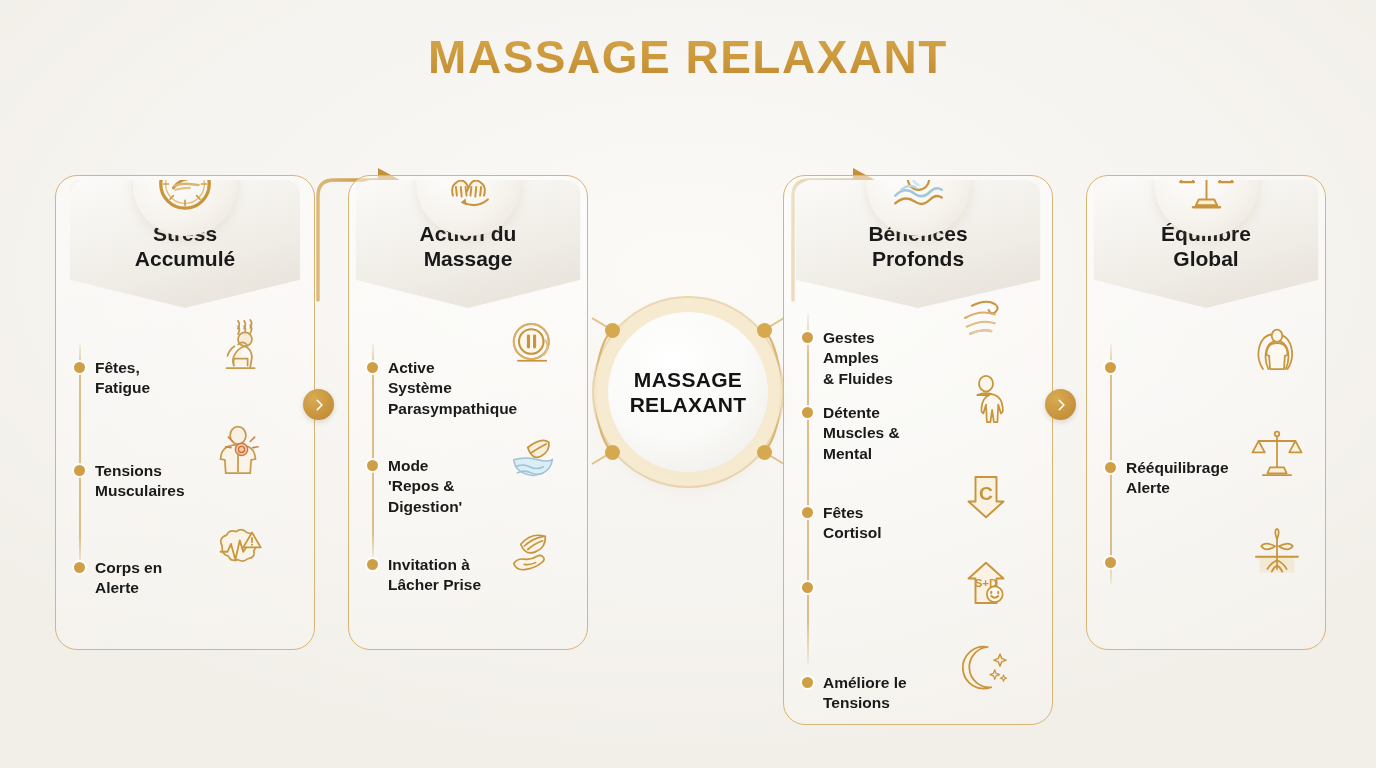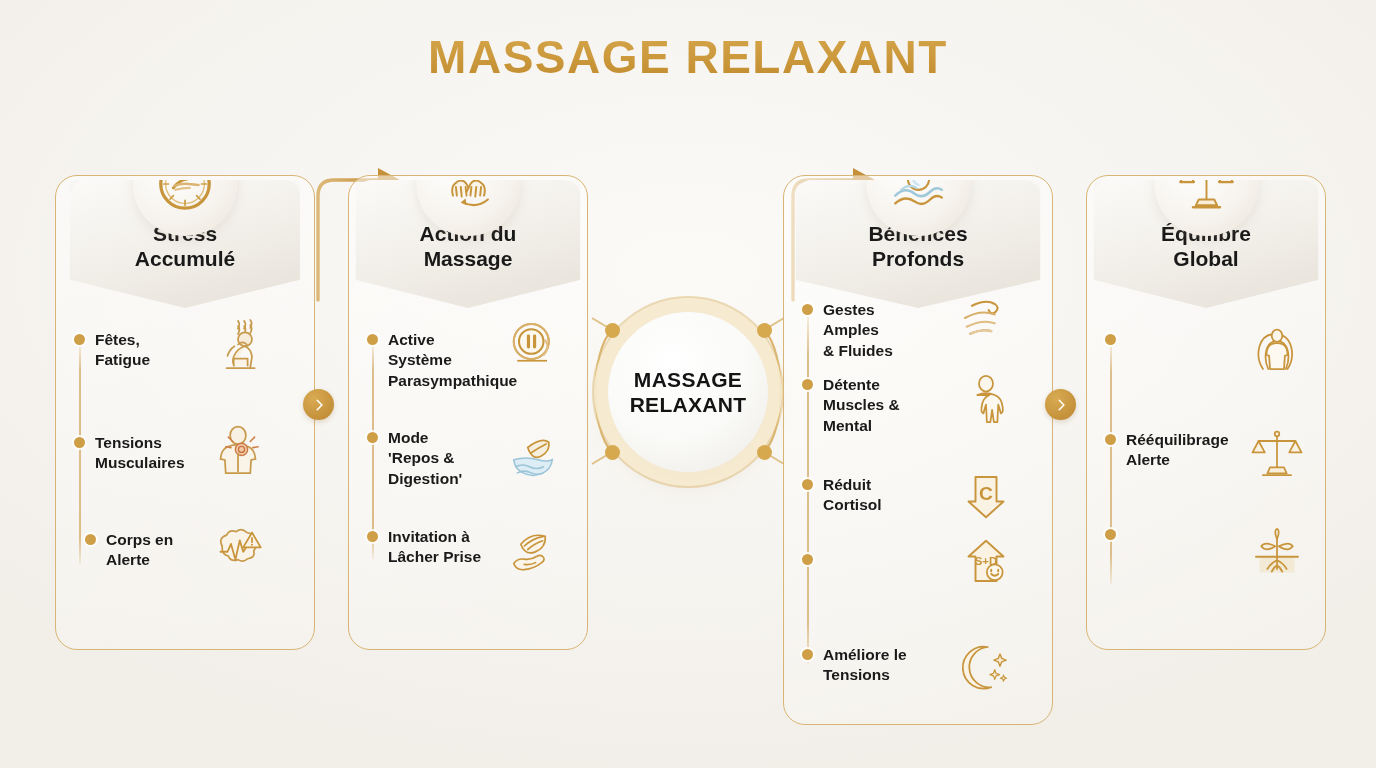--- a/index.html
+++ b/index.html
@@ -114,20 +114,21 @@
   .tl-line {
     position: absolute;
     width: 1.6px;
     background: linear-gradient(180deg, rgba(216,180,120,0.15), rgba(216,180,120,0.85) 12%, rgba(216,180,120,0.85) 88%, rgba(216,180,120,0.15));
   }
   .item {
     position: absolute;
     display: flex;
     align-items: flex-start;
     gap: 10px;
+    margin-top: 28px;
   }
   .dot {
     width: 11px; height: 11px; border-radius: 50%;
     background: #cf9f47;
     flex: 0 0 auto;
     margin-top: 4px;
     box-shadow: 0 0 0 2px rgba(255,255,255,0.85);
   }
   .item-label {
     font-size: 15.5px;
@@ -292,21 +293,21 @@
           <g stroke="#cf8046" stroke-width="1.8">
             <line x1="46" y1="20" x2="51" y2="15"></line>
               <line x1="49" y1="27" x2="55" y2="26"></line>
             <line x1="26" y1="20" x2="21" y2="15"></line>
               <line x1="24" y1="27" x2="18" y2="26"></line>
           </g>
           <line x1="32" y1="34" x2="32" y2="54"></line>
         </svg>
       </div>
 
-      <div class="item" style="left:30px; top:200px; width:105px;">
+      <div class="item" style="left:19px; top:200px; width:105px;">
         <div class="dot"></div>
         <div class="item-label">Corps en
 Alerte</div>
       </div>
       <div class="item-ico" style="left:150px; top:190px;">
         <svg viewBox="0 0 64 64" fill="none" stroke="#c79a4c" stroke-width="2" stroke-linejoin="round" stroke-linecap="round">
           <path d="M14,28 q-5,-10 5,-13 q3,-7 11,-4 q6,-5 12,1 q9,1 8,10 q5,5 0,11 q2,8 -7,9 q-5,5 -11,1 q-8,3 -11,-4 q-8,-2 -7,-11z" fill="#faf4e8"></path>
           <path d="M12,34 l8,0 l4,-9 l5,18 l5,-22 l4,13 l4,-6 l10,0" stroke="#c8953c" stroke-width="2.1" fill="none"></path>
           <path d="M48,12 l10,17 l-20,0z" fill="#fbf4e6" stroke="#c8953c" stroke-width="2"></path>
           <line x1="48" y1="18" x2="48" y2="23" stroke="#c8953c" stroke-width="2"></line>
@@ -448,34 +449,34 @@
       </div>
       <div class="item-ico" style="left:170px; top:72px;">
         <svg viewBox="0 0 64 64" fill="none" stroke="#c8953c" stroke-width="2" stroke-linejoin="round" stroke-linecap="round">
           <ellipse cx="32" cy="11" rx="8" ry="9" fill="#fbf6ec"></ellipse>
           <path d="M22,24 q10,-4 20,0 q8,3 9,14 q1,6 -2,7 l-3,-10 l-1,20 l-4,0 l-2,-14 l-2,14 l-4,0 l-1,-20 l-3,10 q-3,-1 -2,-7 q1,-11 9,-14z" fill="#fcf8f0"></path>
         </svg>
       </div>
 
       <div class="item" style="left:19px; top:175px; width:105px;">
         <div class="dot"></div>
-        <div class="item-label">Réduit
+        <div class="item-label">Fêtes
 Cortisol</div>
       </div>
       <div class="item-ico" style="left:170px; top:168px;">
         <svg viewBox="0 0 64 64" fill="none" stroke="#c8953c" stroke-width="2.2" stroke-linejoin="round">
           <path d="M20,8 l0,28 l-8,0 l20,18 l20,-18 l-8,0 l0,-28z" fill="#faf2e2"></path>
           <text x="32" y="34" font-family="Liberation Sans, sans-serif" font-size="22" font-weight="700" fill="#c8953c" stroke="none" text-anchor="middle">C</text>
         </svg>
       </div>
 
       <div class="item" style="left:19px; top:250px; width:125px;">
         <div class="dot"></div>
       </div>
-      <div class="item-ico" style="left:170px; top:230px;">
+      <div class="item-ico" style="left:170px; top:252px;">
         <svg viewBox="0 0 64 64" fill="none" stroke="#c8953c" stroke-width="2.2" stroke-linejoin="round">
           <path d="M20,56 l0,-28 l-8,0 l20,-18 l20,18 l-8,0 l0,28z" fill="#faf2e2"></path>
           <text x="32" y="38" font-family="Liberation Sans, sans-serif" font-size="13" font-weight="700" fill="#c8953c" stroke="none" text-anchor="middle">S+D</text>
           <circle cx="42" cy="46" r="9" fill="#fdf8ee" stroke="#c8953c" stroke-width="2"></circle>
           <path d="M38,43 l0,2 M46,43 l0,2" stroke-linecap="round"></path>
           <path d="M38,48 q4,4 8,0" stroke-linecap="round" fill="none"></path>
         </svg>
       </div>
 
       <div class="item" style="left:19px; top:345px; width:115px;">

